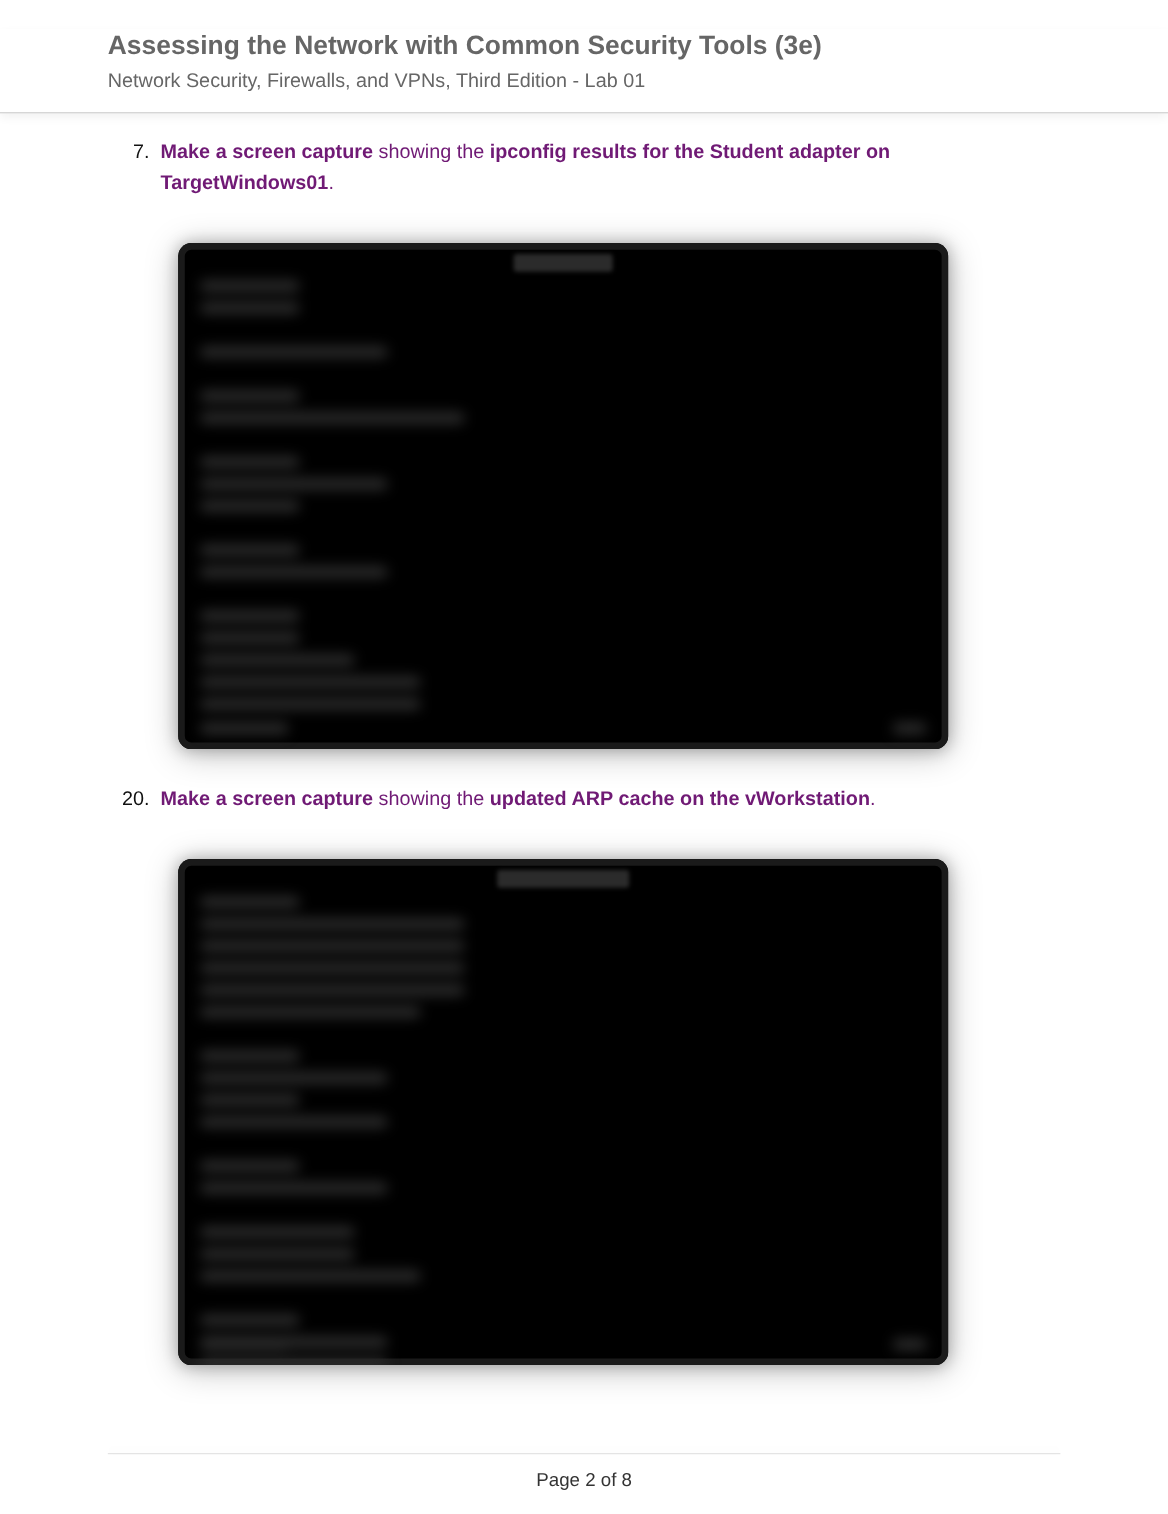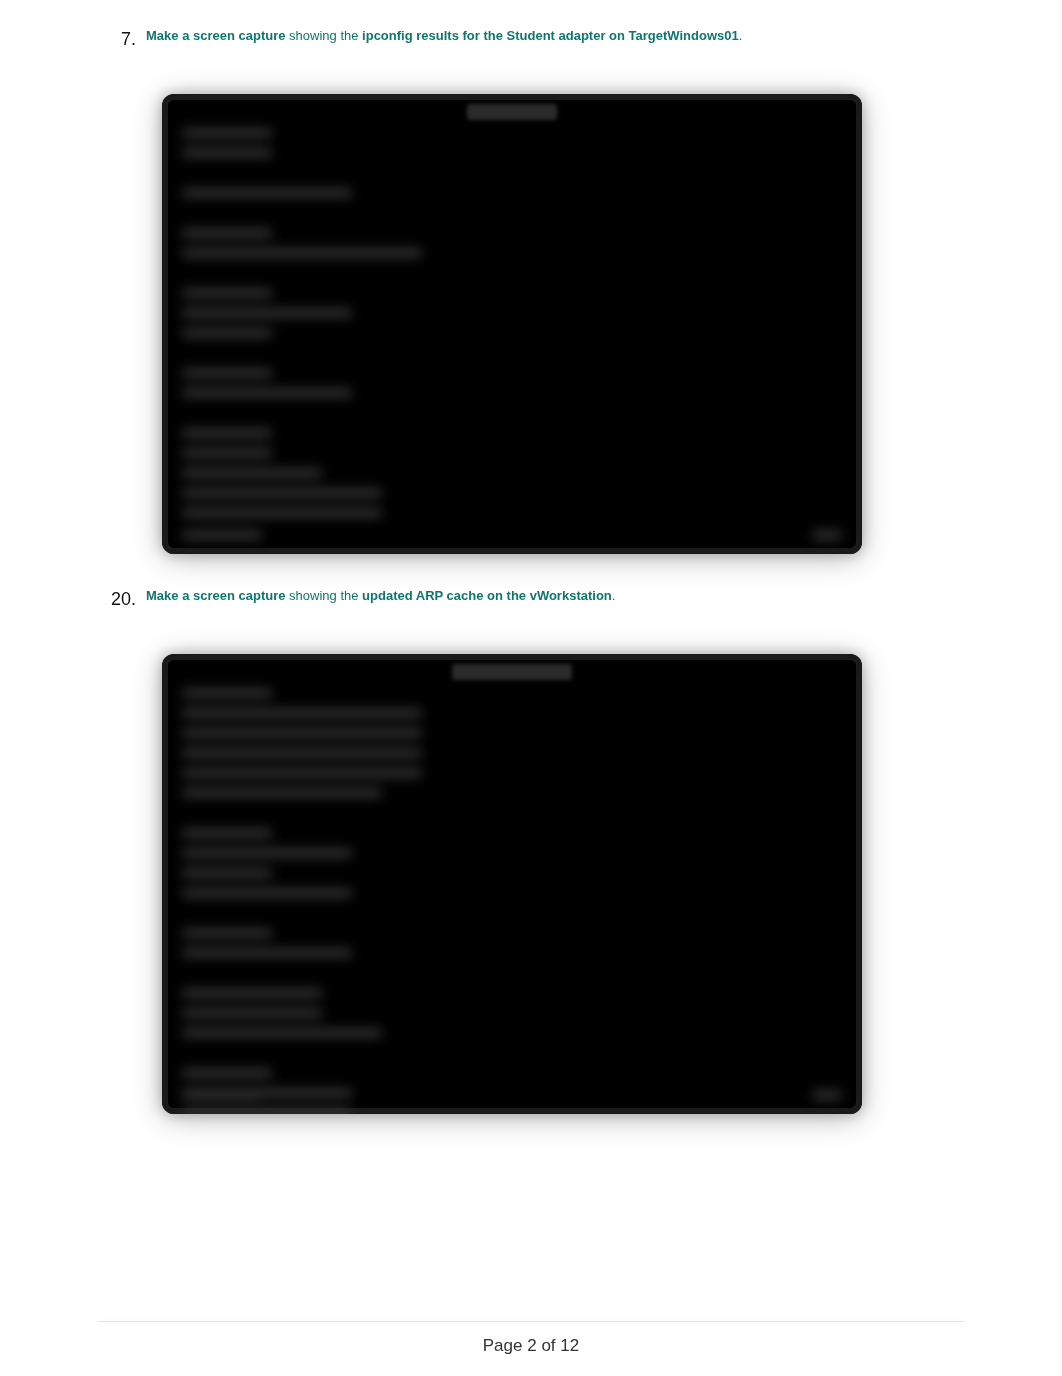--- a/index.html
+++ b/index.html
@@ -44,22 +44,22 @@
       width: 48px;
       min-width: 48px;
       text-align: right;
       font-size: 18px;
       color: #111;
       padding-right: 10px;
       line-height: 1.55;
     }
     .item-body {
       flex: 1;
-      font-size: 13px;
-      color: #0f766e;
+      font-size: 18px;
+      color: #701a75;
       line-height: 1.55;
     }
     .item-body .b { font-weight: 700; }
     .screenshot-wrap {
       margin: 40px 0 32px 64px;
     }
     .screenshot {
       width: 700px;
       border-radius: 12px;
       background: #000;
@@ -146,20 +146,24 @@
       text-align: center;
       font-size: 17px;
       color: #333;
     }
   </style>
 </head>
 <body>
 
 <div class="page">
 
+  <div class="header">
+    <div class="title">Assessing the Network with Common Security Tools (3e)</div>
+    <div class="subtitle">Network Security, Firewalls, and VPNs, Third Edition - Lab 01</div>
+  </div>
 
   <div class="content">
 
     <div class="item">
       <div class="item-num">7.</div>
       <div class="item-body">
         <span class="b">Make a screen capture</span><span> showing the </span><span class="b">ipconfig results for the Student adapter on TargetWindows01</span><span>.</span>
       </div>
     </div>
 
@@ -229,16 +233,16 @@
           <div class="bl bottom"></div>
           <div class="bl bottomr"></div>
         </div>
       </div>
     </div>
 
   </div>
 
   <div class="footer-sep"></div>
   <div class="footer">
-    <span>Page 2 of 12</span>
+    <span>Page 2 of 8</span>
   </div>
 
 </div>
 
 </body></html>

